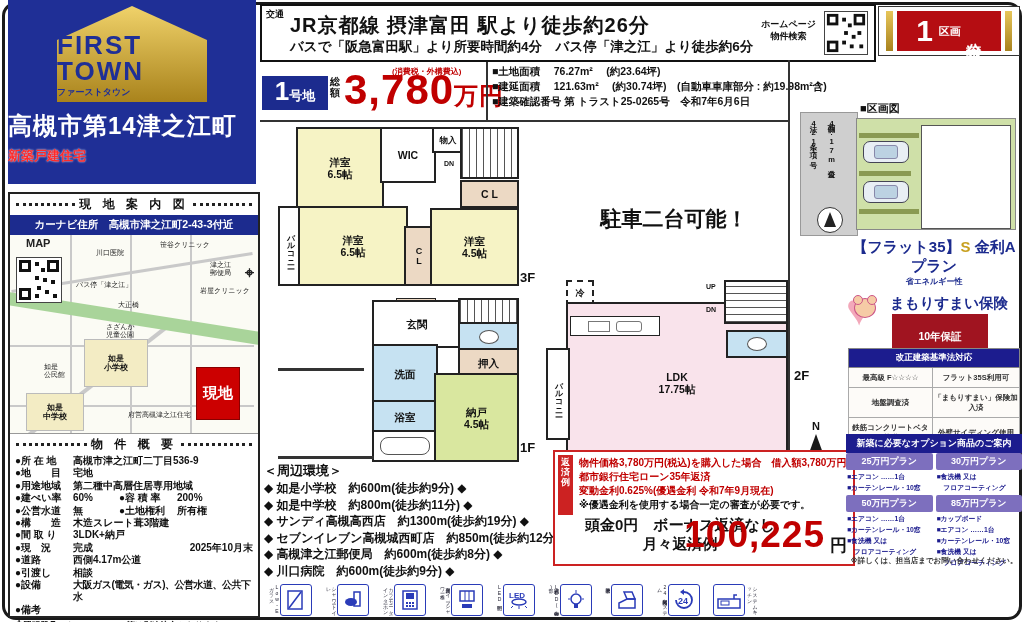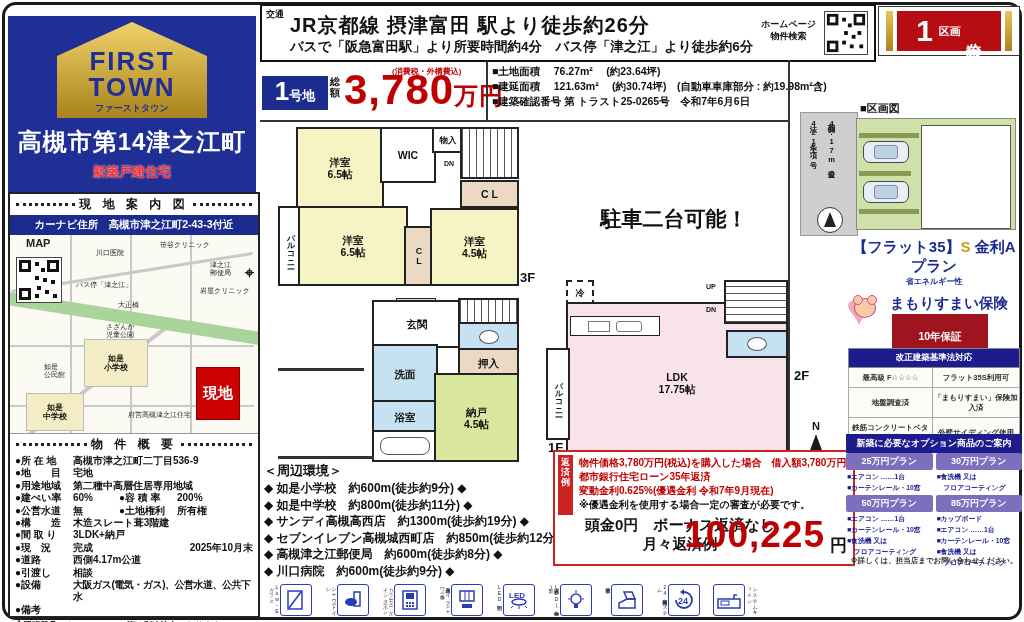--- a/index.html
+++ b/index.html
@@ -3,21 +3,21 @@
 <meta charset="utf-8">
 <style>
   html,body{margin:0;padding:0;background:#e8e8e8;}
   .page{position:relative;width:1024px;height:622px;background:#fff;font-family:"Liberation Sans","DejaVu Sans",sans-serif;overflow:hidden;color:#111;}
   .frame{position:absolute;inset:2px;border:3px solid #1a1a1a;border-radius:14px;pointer-events:none;}
   .abs{position:absolute;}
   .vert{writing-mode:vertical-rl;text-orientation:upright;}
   .pre{white-space:pre-line;}
   .bold{font-weight:bold;}
   
-  .brand{left:8px;top:16px;width:248px;height:184px;background:#1f2f96;text-align:center;}
+  .brand{left:8px;top:0;width:248px;height:184px;background:#1f2f96;text-align:left;}
   .gold-house{margin:6px auto 0;width:150px;height:96px;position:relative;}
   .logo-en{position:absolute;left:0;right:0;top:26px;color:#1f2f96;font-weight:bold;font-size:26px;letter-spacing:2px;line-height:26px;}
   .logo-kana{position:absolute;left:0;right:0;top:80px;color:#1f2f96;font-size:9px;font-weight:bold;}
   .brand-title{color:#fff;font-weight:bold;font-size:24px;margin-top:8px;letter-spacing:1px;}
   .brand-sub{color:#ff2a2a;font-weight:bold;font-size:13px;margin-top:5px;text-shadow:0 0 2px #fff;}
   .leftcol-box{left:8px;top:192px;width:248px;height:422px;border:2px solid #222;background:#fff;}
   .dot-header{display:flex;align-items:center;gap:4px;font-weight:bold;font-size:12px;padding:2px 6px;letter-spacing:4px;}
   .dot-header:before,.dot-header:after{content:"";flex:1;border-top:3px dotted #222;}
   .carnav{background:#1c2b8e;color:#fff;font-size:10.5px;font-weight:bold;text-align:center;padding:3px 0;}
   .mapbox{position:relative;height:198px;background:#fbfbf4;overflow:hidden;border-bottom:1px solid #999;}
@@ -333,21 +333,21 @@
         <div class="oval" style="width:18px;height:12px;"></div>
       </div>
     <div class="room beige" style="left:458px;top:348px;width:57px;height:25px;">押入</div>
     <div class="room blue" style="left:372px;top:344px;width:62px;height:56px;">洗面</div>
     <div class="room blue" style="left:372px;top:400px;width:62px;height:30px;">浴室</div>
     <div class="room" style="left:372px;top:430px;width:62px;height:28px;">
         <div class="tub" style="width:48px;height:16px;"></div>
       </div>
     <div class="room green pre" style="left: 434px; top: 373px; width: 81px; height: 85px; white-space: pre-line;">納戸
 4.5帖</div>
-    <div class="flabel" style="left:531px;top:440px;padding-left:17px;">1F</div>
+    <div class="flabel" style="left:520px;top:440px;">1F</div>
     <div class="abs hline" style="left:278px;top:368px;width:86px;height:3px;"></div>
     <div class="abs hline" style="left:278px;top:456px;width:96px;height:3px;"></div>
   </div>
 
   <div class="abs catch">
     <div>駐車二台可能！</div>
   </div>
 
   <div>
     <div class="room" style="left:566px;top:280px;width:24px;height:22px;border-style:dashed;font-size:9px;">冷</div>

